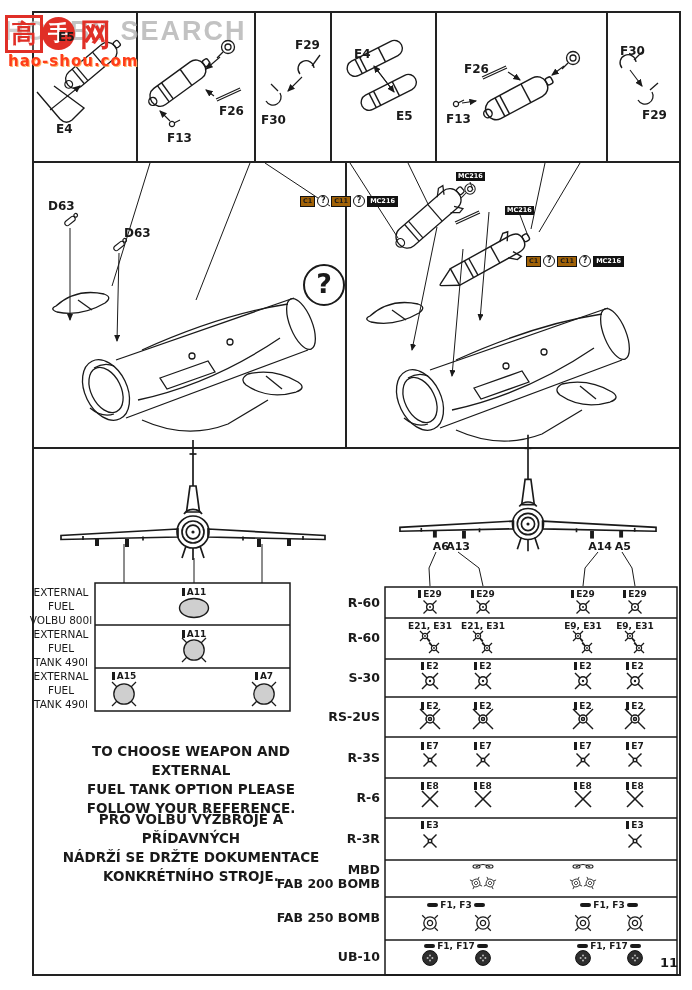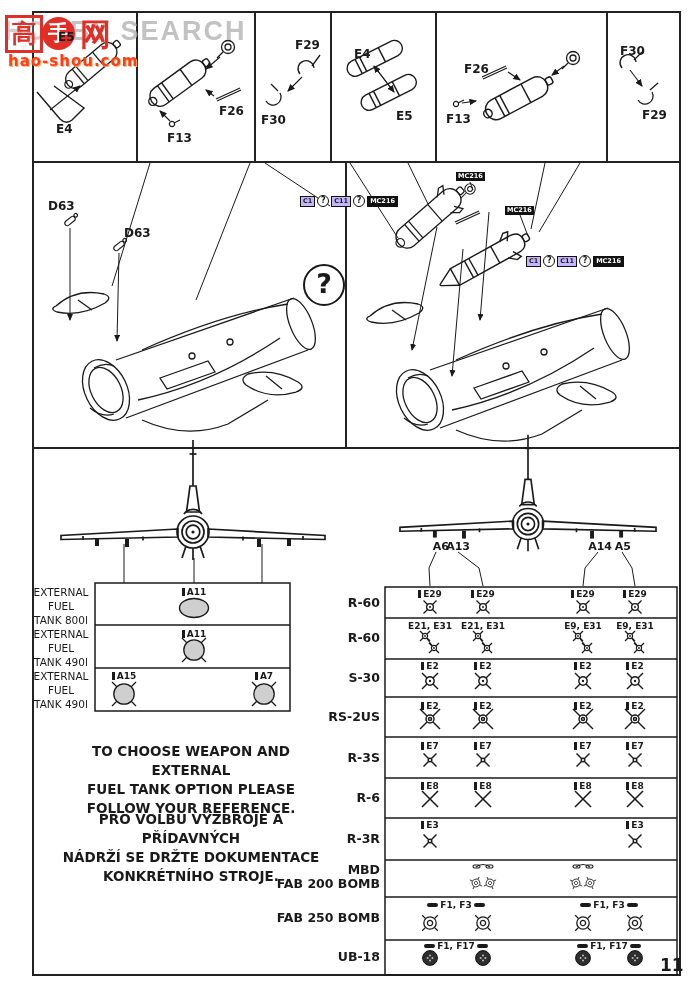--- a/index.html
+++ b/index.html
@@ -15,27 +15,27 @@
   .bs{display:inline-block;width:11px;height:4px;background:#1a1a1a;border-radius:2px;}
   .wrow-label{position:absolute;font-weight:bold;font-size:12.5px;text-align:right;white-space:nowrap;}
   .fuel-side{position:absolute;width:70px;text-align:center;font-weight:normal;
              font-size:10.5px;line-height:14px;}
   .note{position:absolute;width:266px;text-align:center;font-weight:bold;
         font-size:13.5px;line-height:19px;}
   .qmark-big{position:absolute;width:38px;height:38px;border:2.5px solid #1a1a1a;border-radius:50%;
              text-align:center;font-size:27px;line-height:36px;font-weight:bold;background:#fff;}
   .callout-row{position:absolute;display:flex;align-items:center;gap:2px;}
   .cobox{display:inline-block;border:1px solid #111;font-size:6.5px;font-weight:bold;
-         padding:1px 2px;line-height:7px;background:#c4b5fd;}
+         padding:1px 2px;line-height:7px;background:#a16207;}
   .cobox.inv{background:#111;color:#fff;border-color:#111;}
   .qc{display:inline-block;width:10px;height:10px;border:1.2px solid #111;border-radius:50%;
       font-size:8px;line-height:10px;text-align:center;font-weight:bold;background:#fff;}
   .inv-tag{position:absolute;background:#111;color:#fff;font-size:6.5px;font-weight:bold;
            padding:1px 2px;line-height:7px;}
-  .pagenum{position:absolute;font-weight:bold;font-size:17px;}
+  .pagenum{position:absolute;font-weight:bold;font-size:13px;}
   
   .wm{position:absolute;left:0;top:0;width:340px;height:80px;}
   .wm-en{position:absolute;left:4px;top:16px;font-size:27px;font-weight:bold;letter-spacing:2px;
          color:#b3b3b3;opacity:.8;font-family:"Liberation Sans",sans-serif;}
   .wm-box{position:absolute;left:5px;top:15px;width:32px;height:32px;border:3px solid #e02f27;
           color:#e02f27;font-size:25px;font-weight:bold;text-align:center;line-height:32px;background:rgba(255,255,255,.2);}
   .wm-circle{position:absolute;left:42px;top:17px;width:33px;height:33px;background:#e02f27;
              border-radius:50%;color:#fff;font-size:21px;line-height:33px;text-align:center;font-weight:bold;}
   .wm-net{position:absolute;left:80px;top:14px;color:#e02f27;font-size:31px;font-weight:bold;}
   .wm-url{position:absolute;left:8px;top:52px;font-size:15px;font-weight:bold;color:#ff3d1a;
@@ -426,21 +426,21 @@
     <span class="cobox">C1</span>
     <span class="qc">?</span>
     <span class="cobox">C11</span>
     <span class="qc">?</span>
     <span class="cobox inv">MC216</span>
   </div>
 
   <div class="fuel-side" style="left:26px;top:585px">
     <div>EXTERNAL</div>
     <div>FUEL</div>
-    <div>TANK 800l</div>
+    <div>VOLBU 800l</div>
   </div>
   <div class="fuel-side" style="left:26px;top:627px">
     <div>EXTERNAL</div>
     <div>FUEL</div>
     <div>TANK 490l</div>
   </div>
   <div class="fuel-side" style="left:26px;top:669px">
     <div>EXTERNAL</div>
     <div>FUEL</div>
     <div>TANK 490l</div>
@@ -481,21 +481,21 @@
   <div class="wrow-label" style="left:288px;top:595px;width:92px">R-60</div>
   <div class="wrow-label" style="left:288px;top:630px;width:92px">R-60</div>
   <div class="wrow-label" style="left:288px;top:670px;width:92px">S-30</div>
   <div class="wrow-label" style="left:288px;top:709px;width:92px">RS-2US</div>
   <div class="wrow-label" style="left:288px;top:750px;width:92px">R-3S</div>
   <div class="wrow-label" style="left:288px;top:790px;width:92px">R-6</div>
   <div class="wrow-label" style="left:288px;top:831px;width:92px">R-3R</div>
   <div class="wrow-label" style="left:270px;top:862px;width:110px">MBD</div>
   <div class="wrow-label" style="left:270px;top:876px;width:110px">FAB 200 BOMB</div>
   <div class="wrow-label" style="left:270px;top:910px;width:110px">FAB 250 BOMB</div>
-  <div class="wrow-label" style="left:288px;top:949px;width:92px">UB-18</div>
+  <div class="wrow-label" style="left:288px;top:949px;width:92px">UB-10</div>
 
   <div class="cell-label" style="left:413px;top:589px;width:34px">
       <i class="pg"></i>
       <span>E29</span>
     </div>
   <div class="cell-label" style="left:466px;top:589px;width:34px">
       <i class="pg"></i>
       <span>E29</span>
     </div>
   <div class="cell-label" style="left:566px;top:589px;width:34px">

